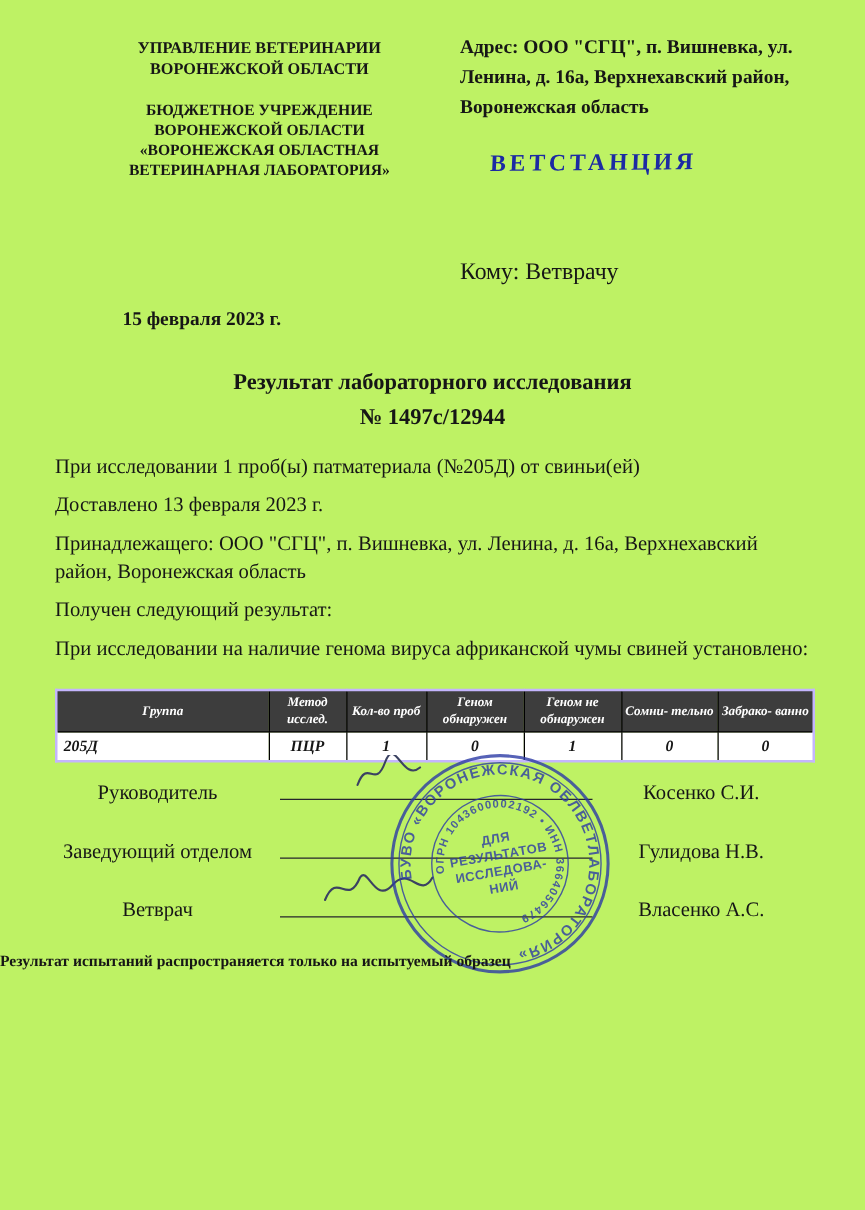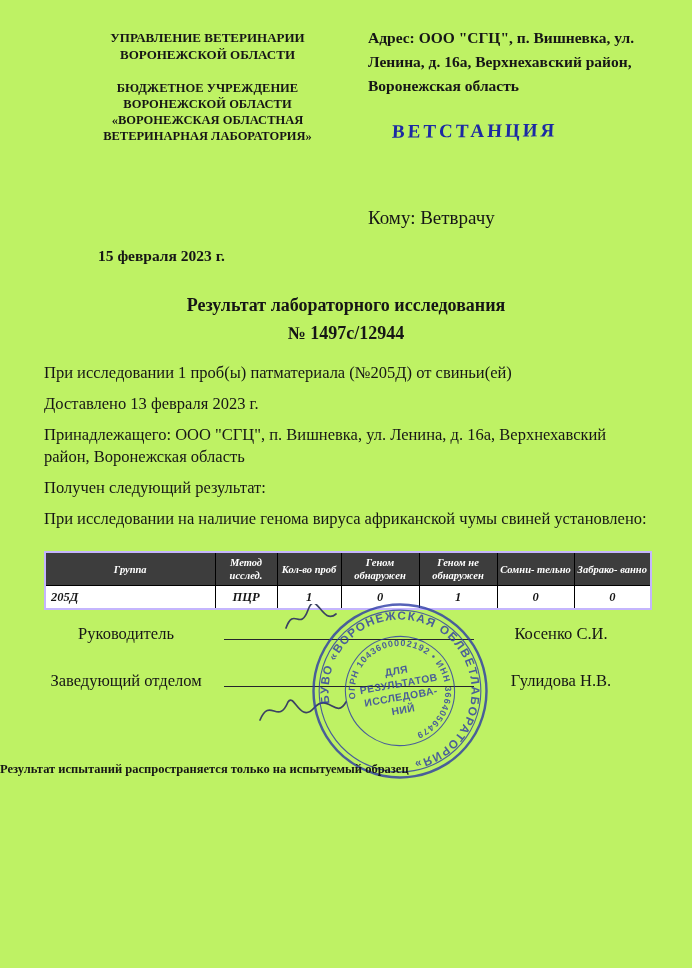--- a/index.html
+++ b/index.html
@@ -144,20 +144,25 @@
     <div class="sig-row">
       <span class="sig-label">Руководитель</span>
       <span class="sig-line"></span>
       <span class="sig-name">Косенко С.И.</span>
     </div>
     <div class="sig-row">
       <span class="sig-label">Заведующий отделом</span>
       <span class="sig-line"></span>
       <span class="sig-name">Гулидова Н.В.</span>
     </div>
+    <div class="sig-row">
+      <span class="sig-label">Ветврач</span>
+      <span class="sig-line"></span>
+      <span class="sig-name">Власенко А.С.</span>
+    </div>
   </div>
 
   <svg class="scribble" style="left:282px; top:604px;" width="60" height="30" viewBox="0 0 60 30">
     <path d="M4,24 C12,2 18,28 26,6 S40,22 54,10"></path>
   </svg>
   <svg class="scribble" style="left:256px; top:694px;" width="96" height="34" viewBox="0 0 96 34">
     <path d="M4,26 C14,2 22,32 32,8 C38,-2 44,30 58,14 S80,26 90,8"></path>
   </svg>
 
   <div class="stamp-wrap">

